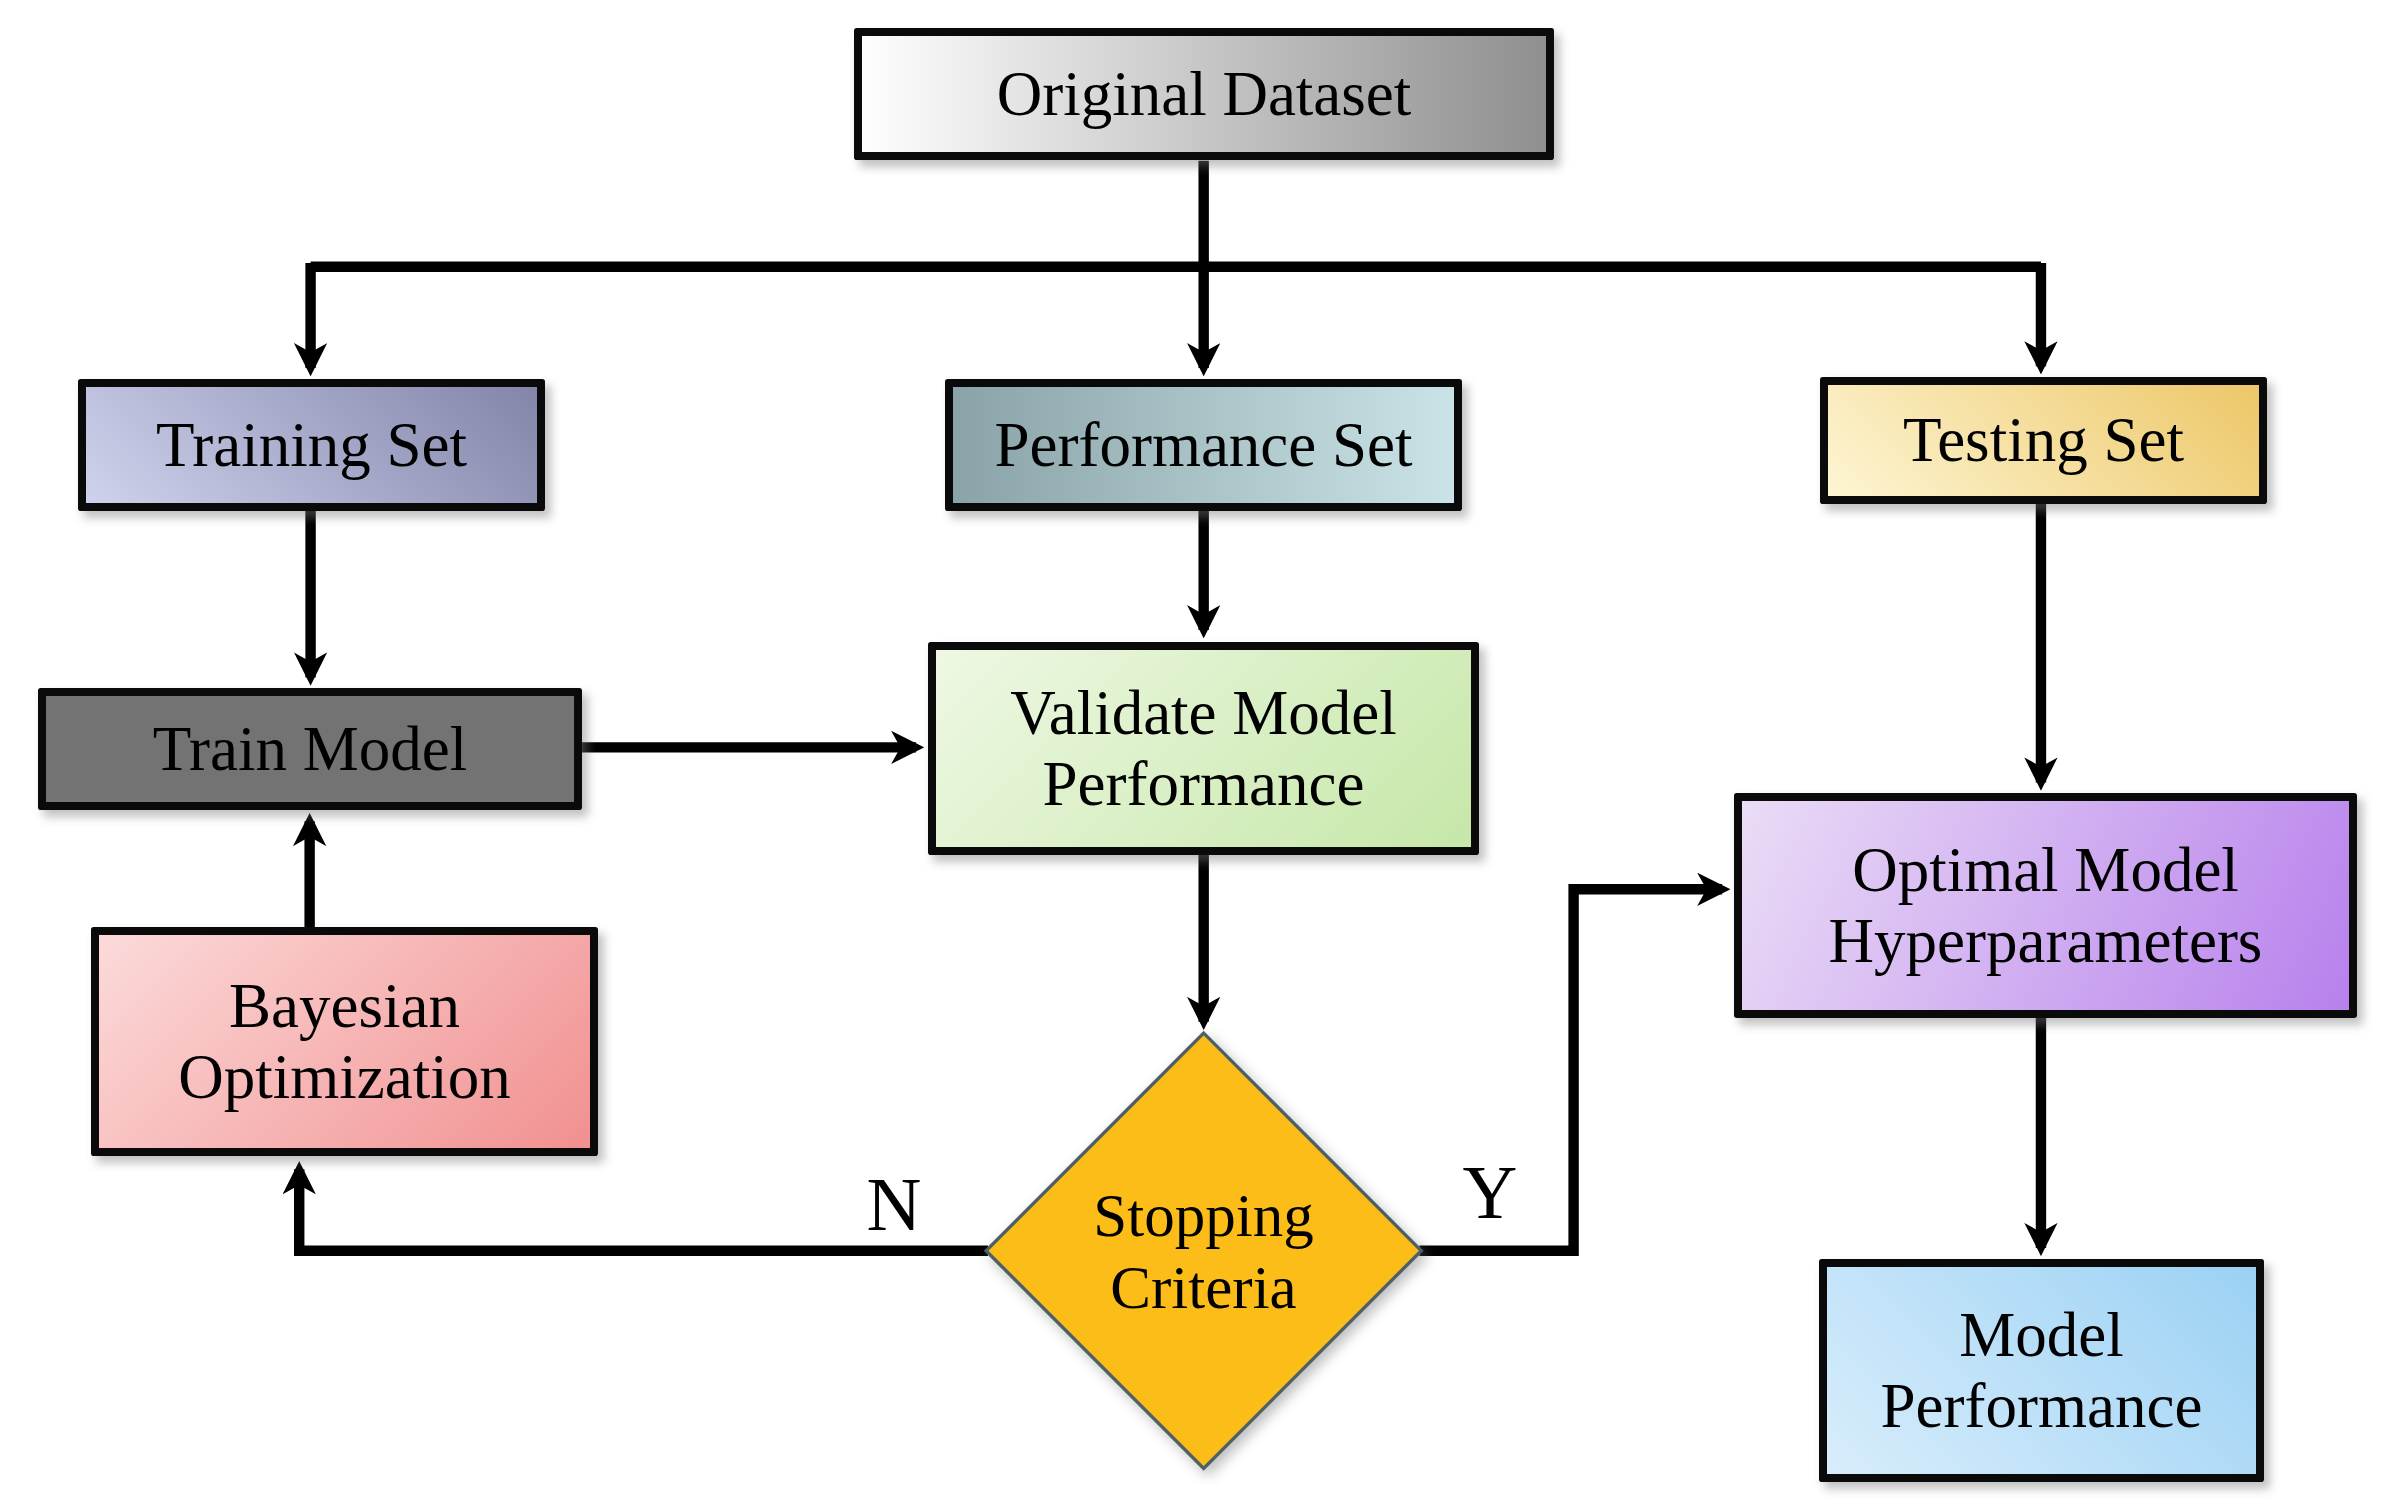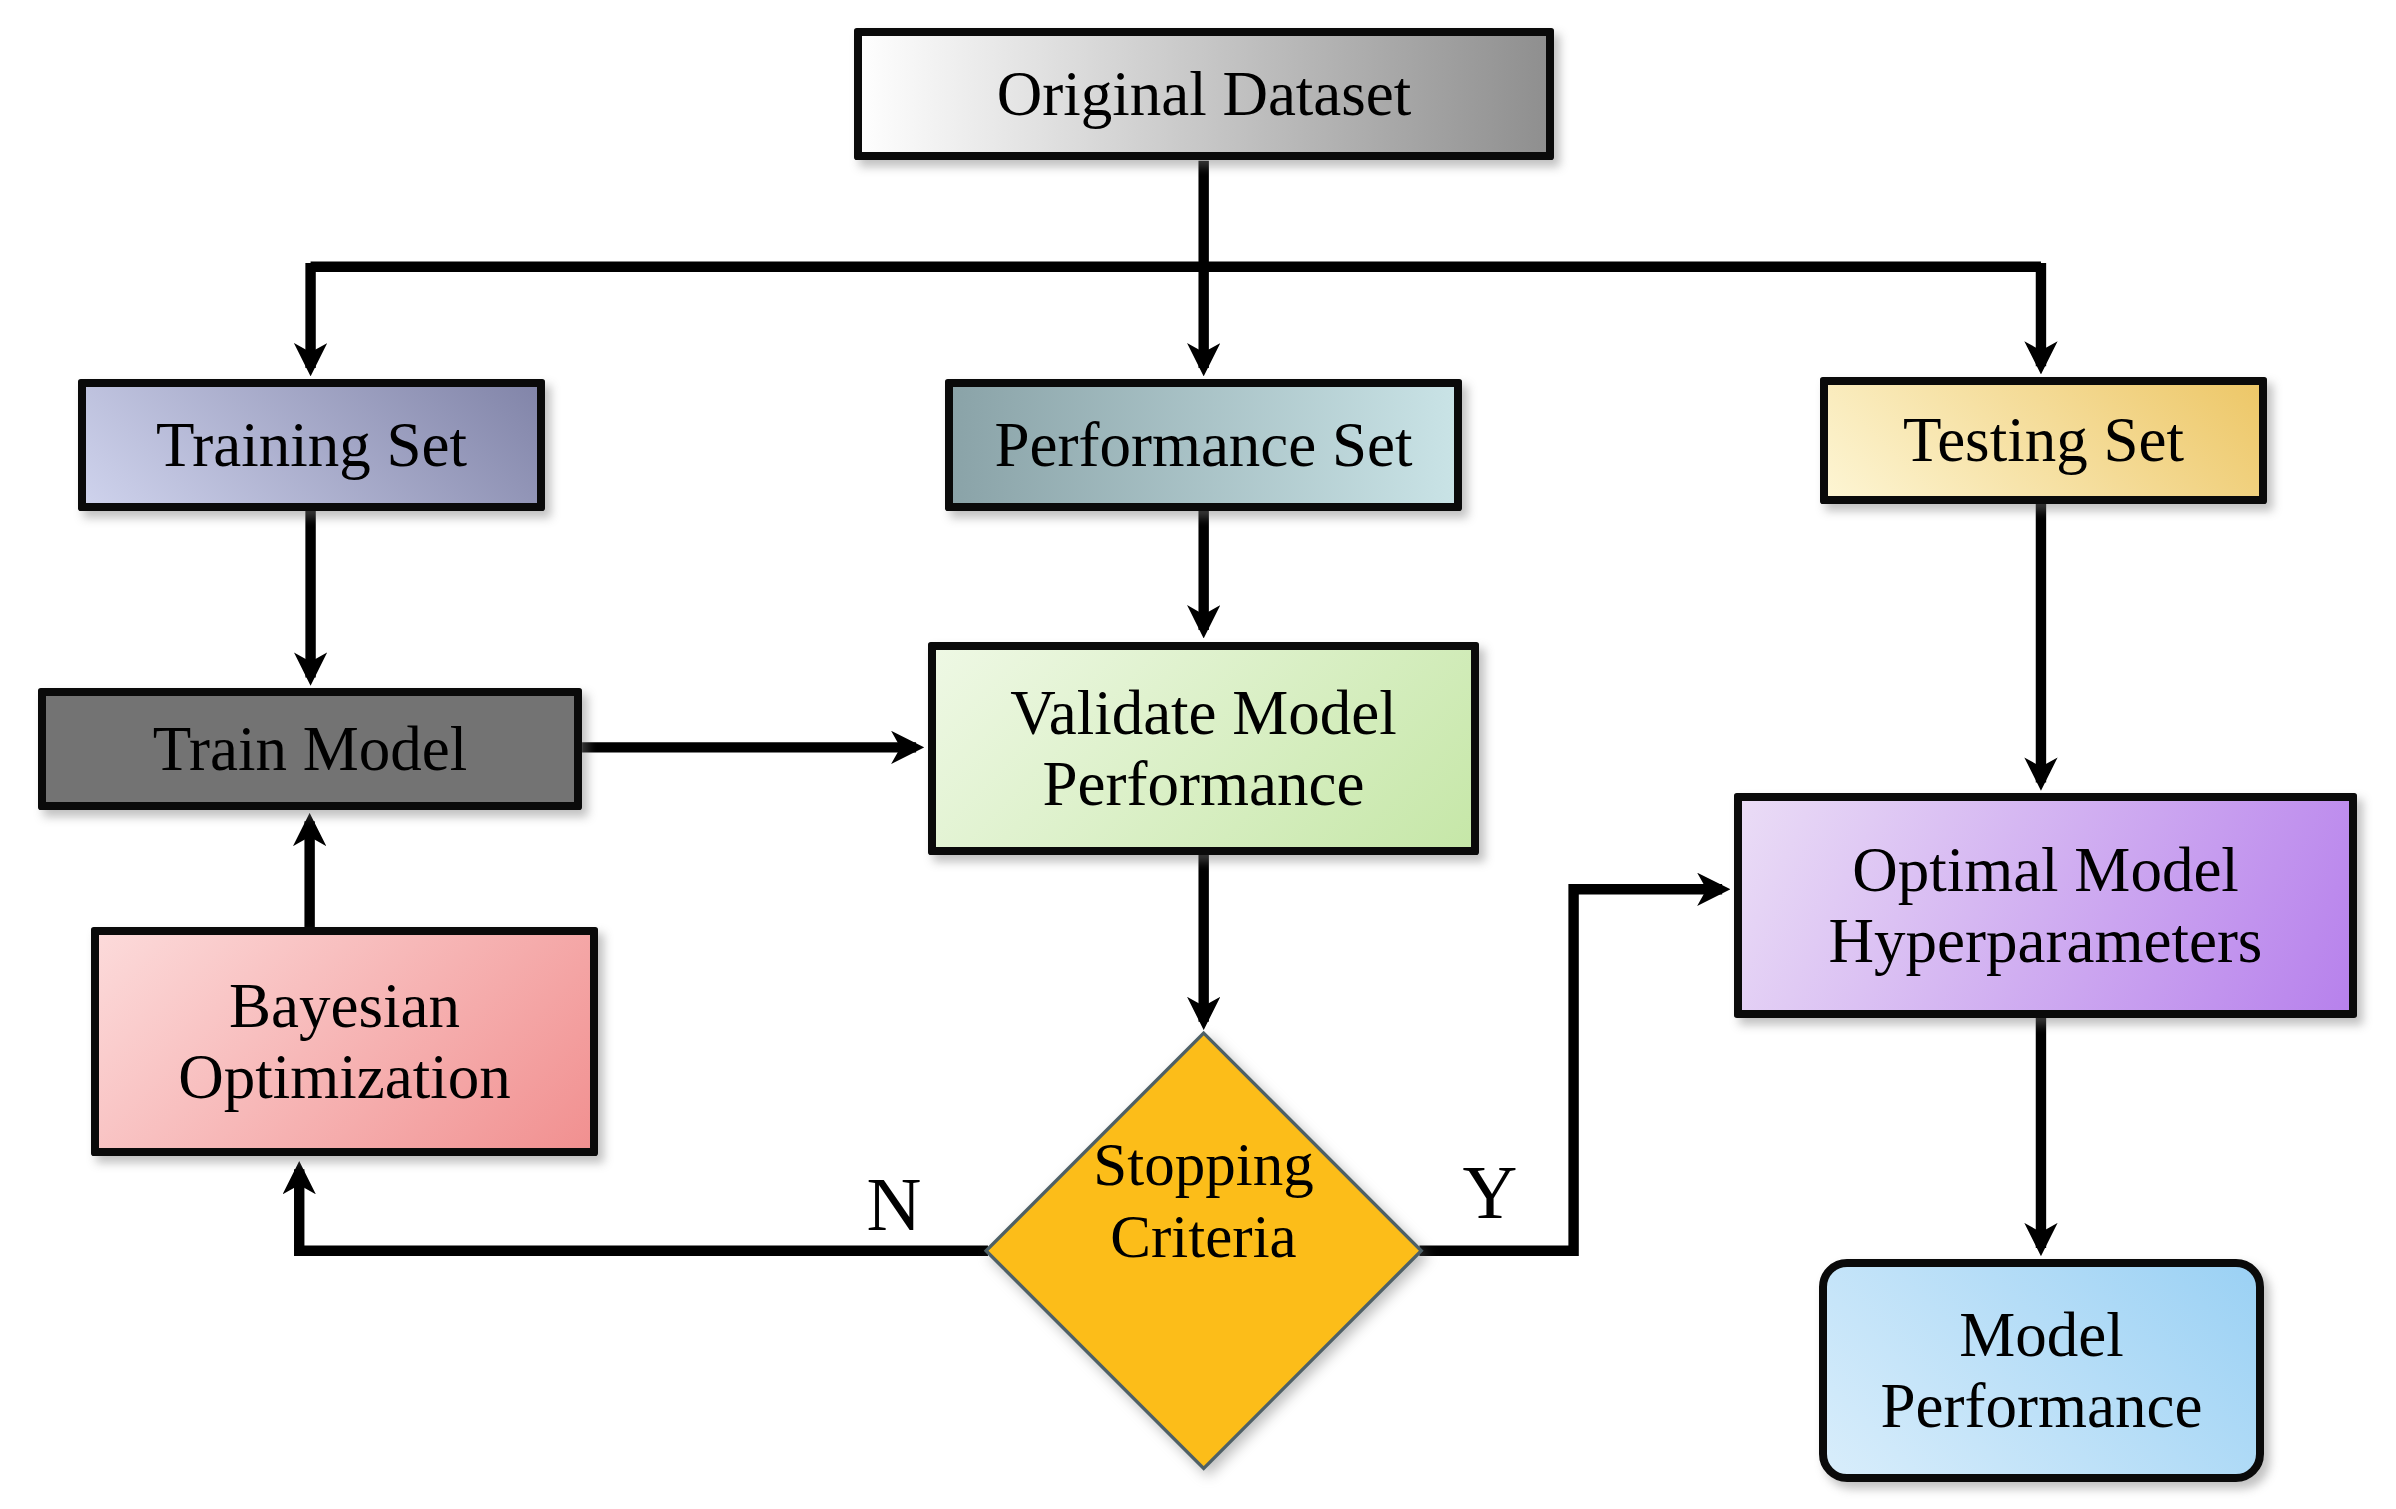--- a/index.html
+++ b/index.html
@@ -41,25 +41,25 @@
   .node .lbl { display: block; width: 100%; }
   
   #node-original    { left: 854px;  top: 28px;   width: 700px; height: 132px; }
   #node-training    { left: 78px;   top: 379px;  width: 467px; height: 132px; }
   #node-validation  { left: 945px;  top: 379px;  width: 517px; height: 132px; }
   #node-testing     { left: 1820px; top: 377px;  width: 447px; height: 127px; }
   #node-trainmodel  { left: 38px;   top: 688px;  width: 544px; height: 122px; }
   #node-validate    { left: 928px;  top: 642px;  width: 551px; height: 213px; }
   #node-bayesian    { left: 59px;   top: 927px;  width: 507px; height: 229px; margin-left: 32px; }
   #node-optimal     { left: 1734px; top: 793px;  width: 623px; height: 225px; }
-  #node-modelperf   { left: 1819px; top: 1259px; width: 445px; height: 223px; border-radius: 28px; }
+  #node-modelperf   { left: 1819px; top: 1259px; width: 445px; height: 223px; }
   
   .diamond-label {
     position: absolute;
-    left: 1033px; top: 1068px;
+    left: 1033px; top: 1119px;
     width: 341px; height: 265px;
     display: flex; align-items: center; justify-content: center;
     text-align: center;
     font-size: 61px; line-height: 1.18; color: #000000;
   }
   .edge-label {
     position: absolute;
     transform: translate(-50%, -50%);
     font-size: 76px;
     color: #000000;

